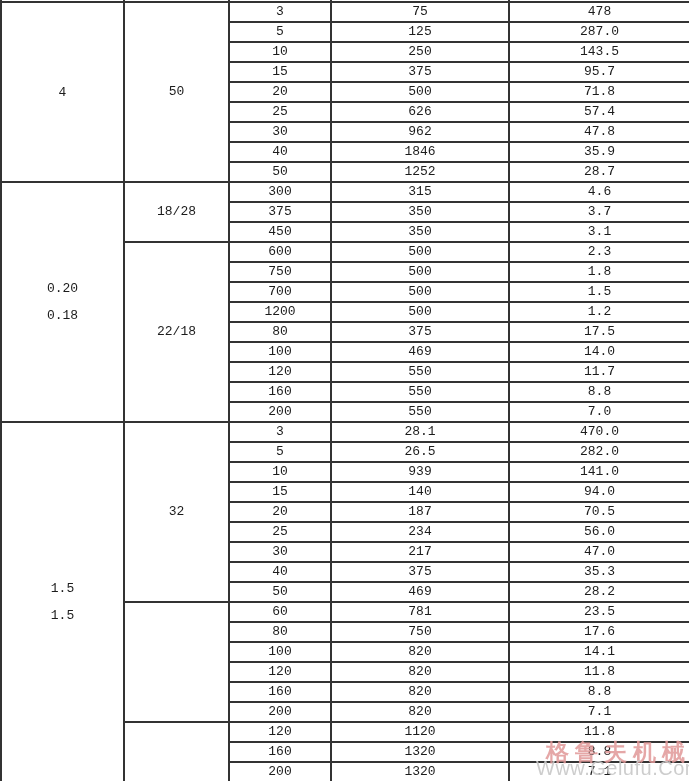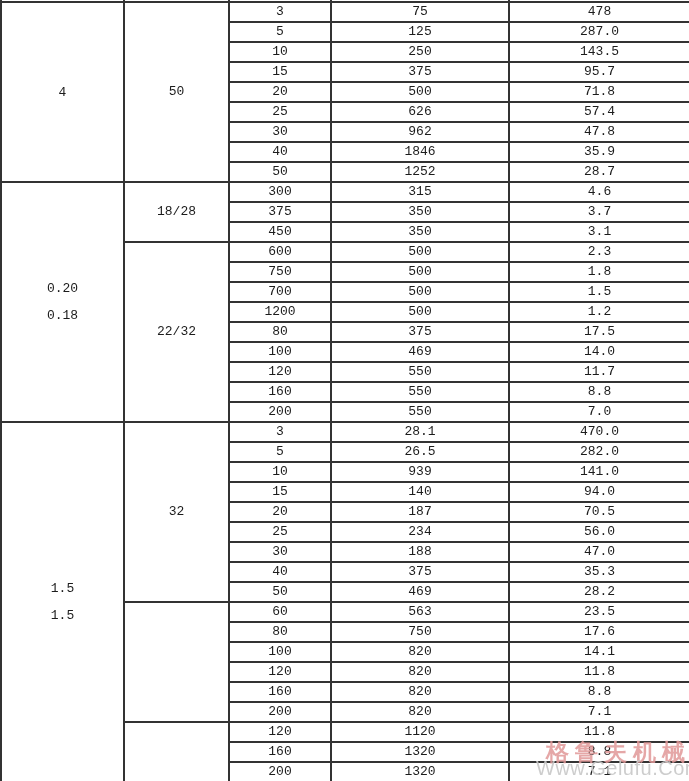--- a/index.html
+++ b/index.html
@@ -151,21 +151,21 @@
           <td>375</td>
           <td>350</td>
           <td>3.7</td>
         </tr>
         <tr>
           <td>450</td>
           <td>350</td>
           <td>3.1</td>
         </tr>
         <tr>
-          <td rowspan="9">22/32</td>
+          <td rowspan="9">22/18</td>
           <td>600</td>
           <td>500</td>
           <td>2.3</td>
         </tr>
         <tr>
           <td>750</td>
           <td>500</td>
           <td>1.8</td>
         </tr>
         <tr>
@@ -233,37 +233,37 @@
           <td>187</td>
           <td>70.5</td>
         </tr>
         <tr>
           <td>25</td>
           <td>234</td>
           <td>56.0</td>
         </tr>
         <tr>
           <td>30</td>
-          <td>188</td>
+          <td>217</td>
           <td>47.0</td>
         </tr>
         <tr>
           <td>40</td>
           <td>375</td>
           <td>35.3</td>
         </tr>
         <tr>
           <td>50</td>
           <td>469</td>
           <td>28.2</td>
         </tr>
         <tr>
           <td rowspan="6"></td>
           <td>60</td>
-          <td>563</td>
+          <td>781</td>
           <td>23.5</td>
         </tr>
         <tr>
           <td>80</td>
           <td>750</td>
           <td>17.6</td>
         </tr>
         <tr>
           <td>100</td>
           <td>820</td>

